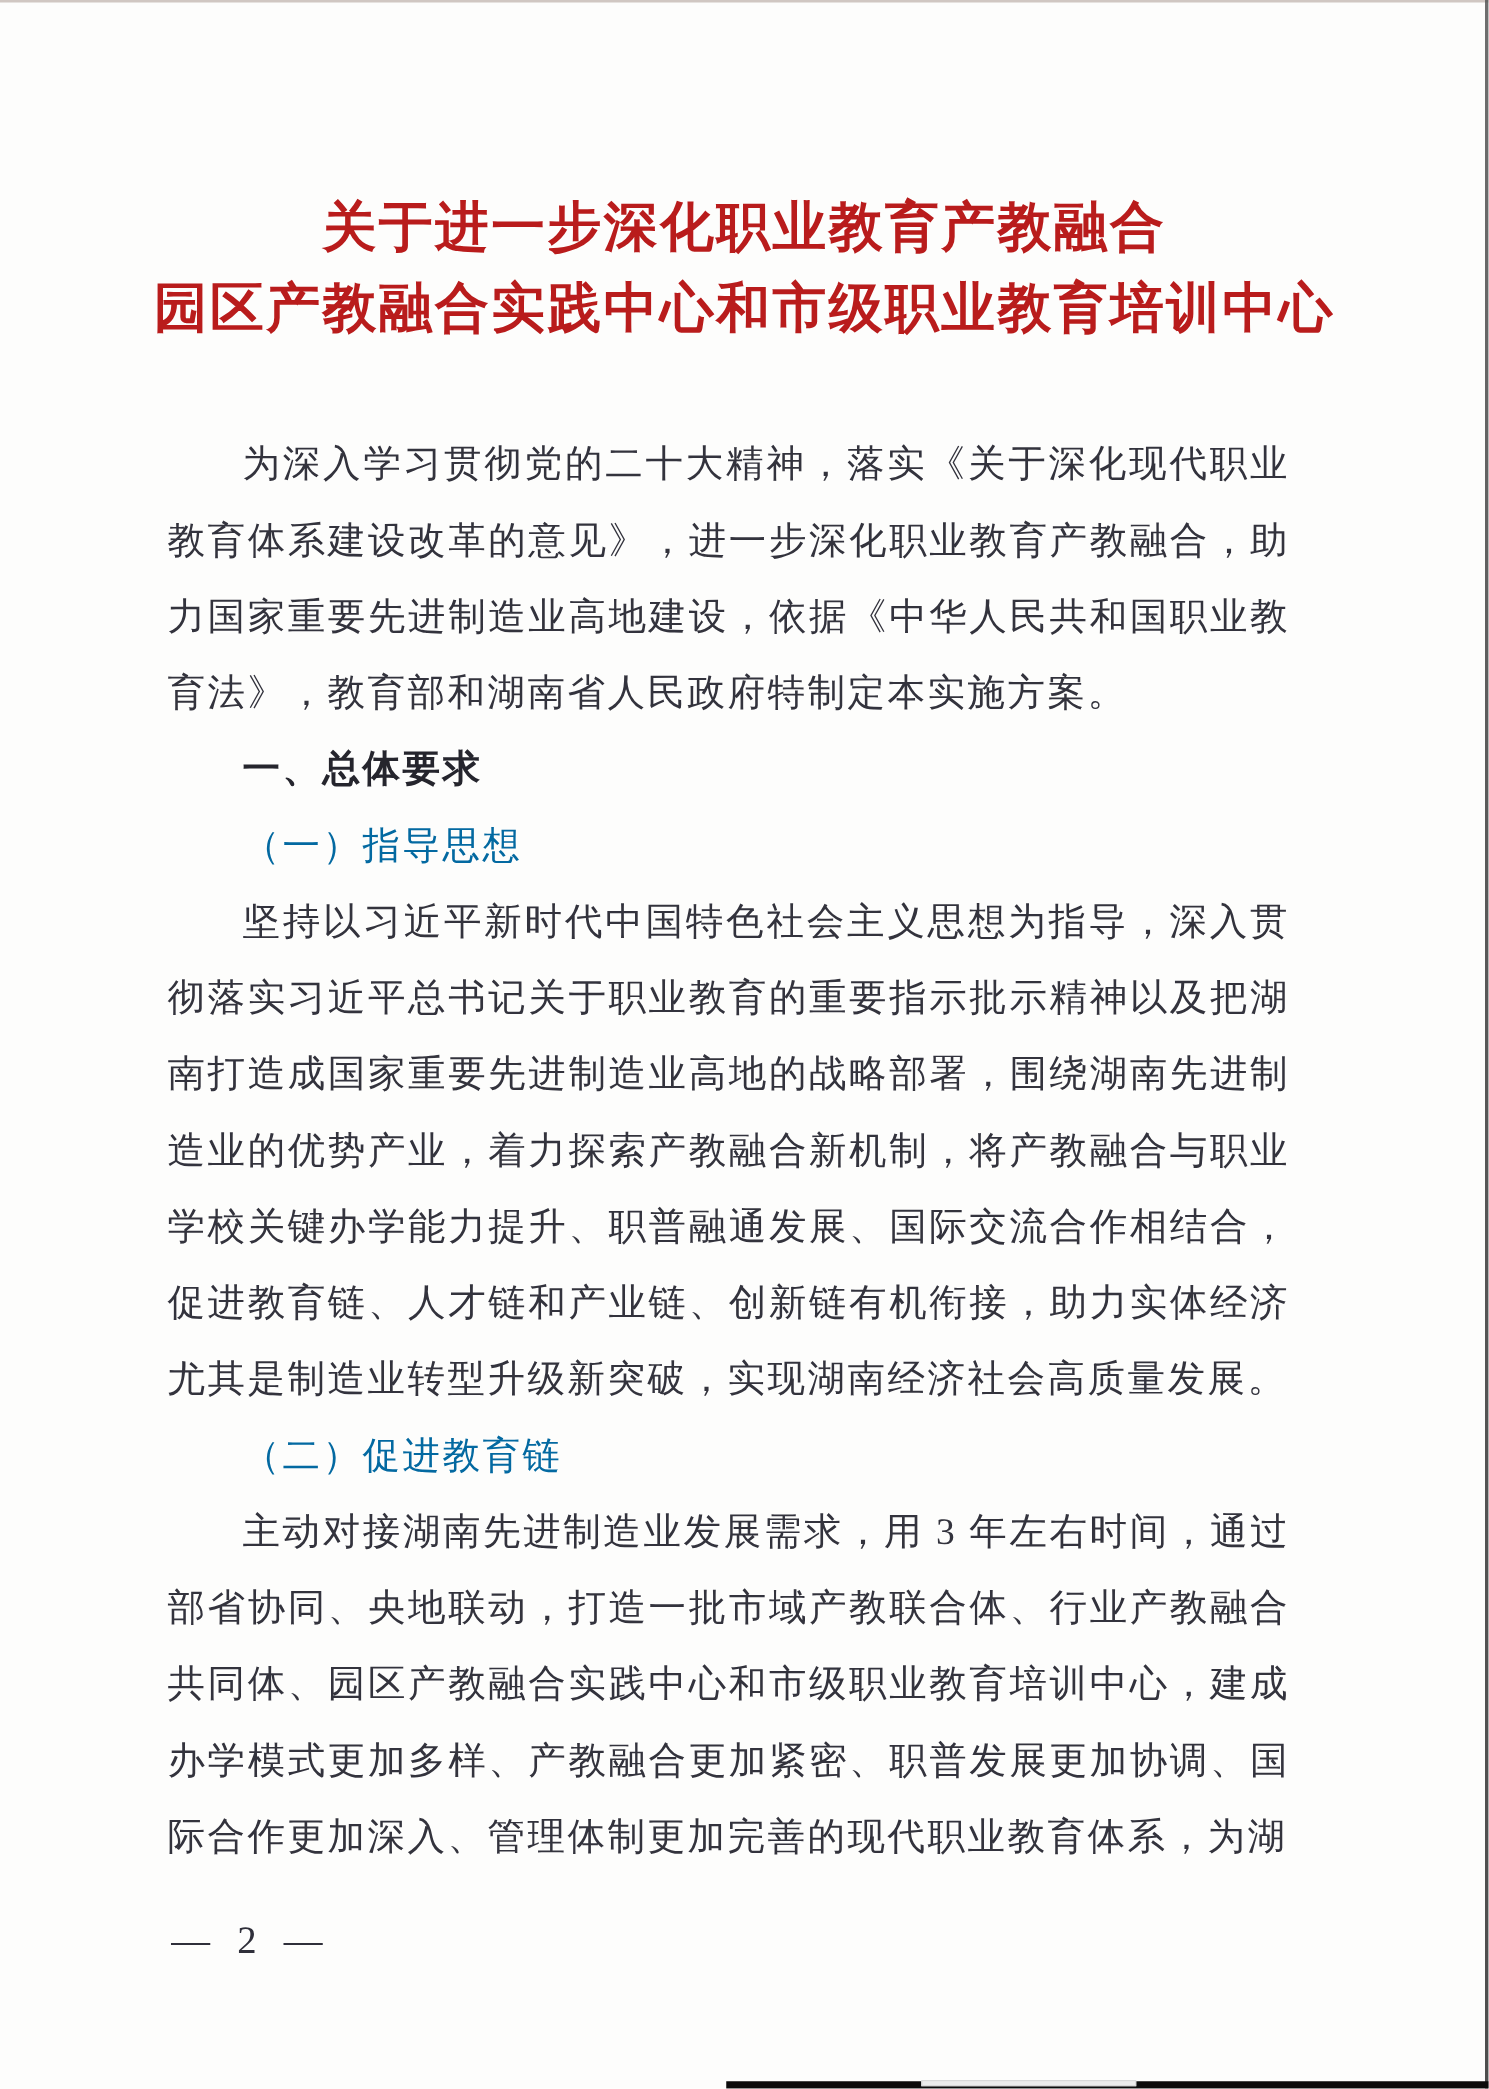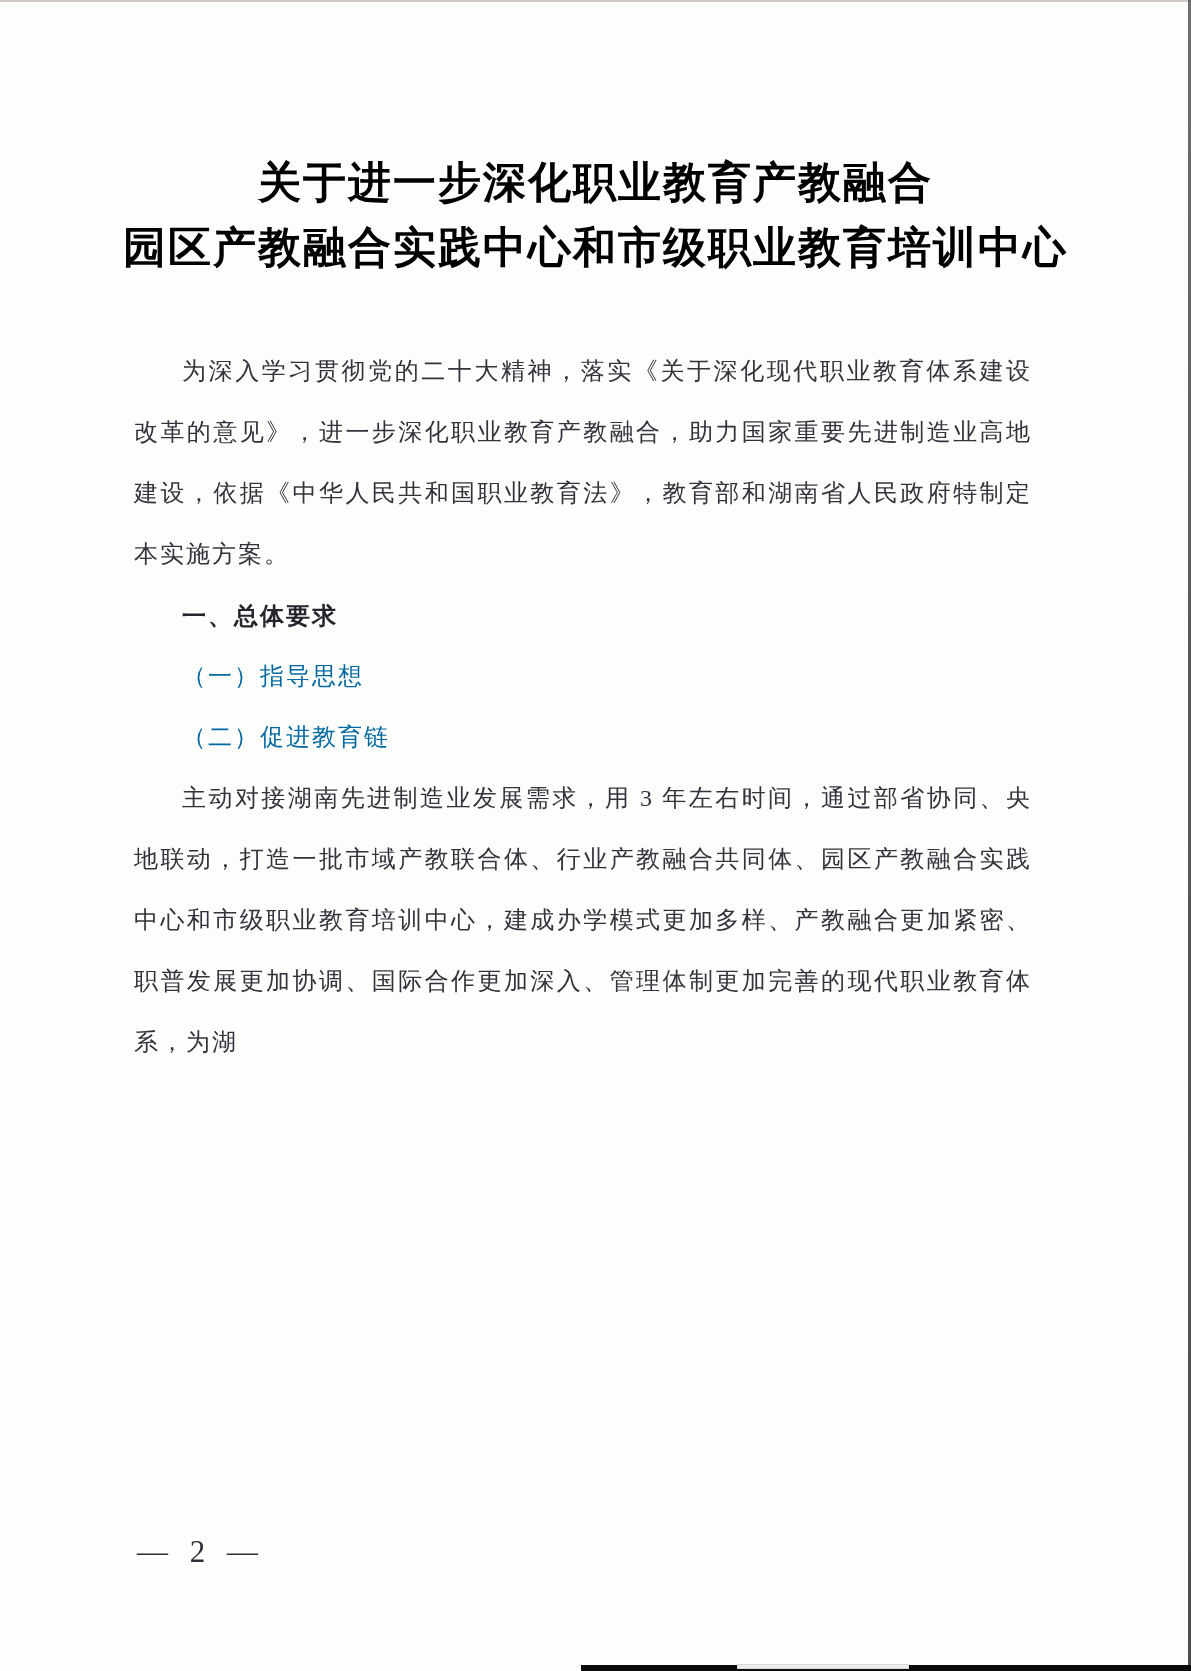--- a/index.html
+++ b/index.html
@@ -48,29 +48,29 @@
     position: absolute;
     top: 150px;
     left: 70px;
     width: 1051px;
     text-align: center;
     font-family: "Liberation Sans", sans-serif;
     font-weight: 700;
     font-size: 43px;
     line-height: 65px;
     letter-spacing: 2px;
-    color: #000000;
+    color: #b91c1c;
   }
   
   .doc-body {
     position: absolute;
     top: 341px;
     left: 134px;
     width: 898px;
-    font-size: 24px;
+    font-size: 30px;
     line-height: 61px;
     letter-spacing: 2px;
     text-align: justify;
     color: #33333d;
   }
   .doc-body p, .doc-body .h {
     margin: 0;
     text-indent: 2em;
   }
   .h-section {
@@ -101,20 +101,21 @@
 
   <div class="doc-title">
     <div>关于进一步深化职业教育产教融合</div>
     <div>园区产教融合实践中心和市级职业教育培训中心</div>
   </div>
 
   <div class="doc-body">
     <p>为深入学习贯彻党的二十大精神，落实《关于深化现代职业教育体系建设改革的意见》，进一步深化职业教育产教融合，助力国家重要先进制造业高地建设，依据《中华人民共和国职业教育法》，教育部和湖南省人民政府特制定本实施方案。</p>
     <div class="h h-section">一、总体要求</div>
     <div class="h h-sub">（一）指导思想</div>
+    <p>坚持以习近平新时代中国特色社会主义思想为指导，深入贯彻落实习近平总书记关于职业教育的重要指示批示精神以及把湖南打造成国家重要先进制造业高地的战略部署，围绕湖南先进制造业的优势产业，着力探索产教融合新机制，将产教融合与职业学校关键办学能力提升、职普融通发展、国际交流合作相结合，促进教育链、人才链和产业链、创新链有机衔接，助力实体经济尤其是制造业转型升级新突破，实现湖南经济社会高质量发展。</p>
     <div class="h h-sub">（二）促进教育链</div>
     <p>主动对接湖南先进制造业发展需求，用 3 年左右时间，通过部省协同、央地联动，打造一批市域产教联合体、行业产教融合共同体、园区产教融合实践中心和市级职业教育培训中心，建成办学模式更加多样、产教融合更加紧密、职普发展更加协调、国际合作更加深入、管理体制更加完善的现代职业教育体系，为湖</p>
   </div>
 
   <div class="page-number">— 2 —</div>
 
   <div class="bottom-bar"></div>
   <div class="bottom-notch"></div>
 
 </div>

